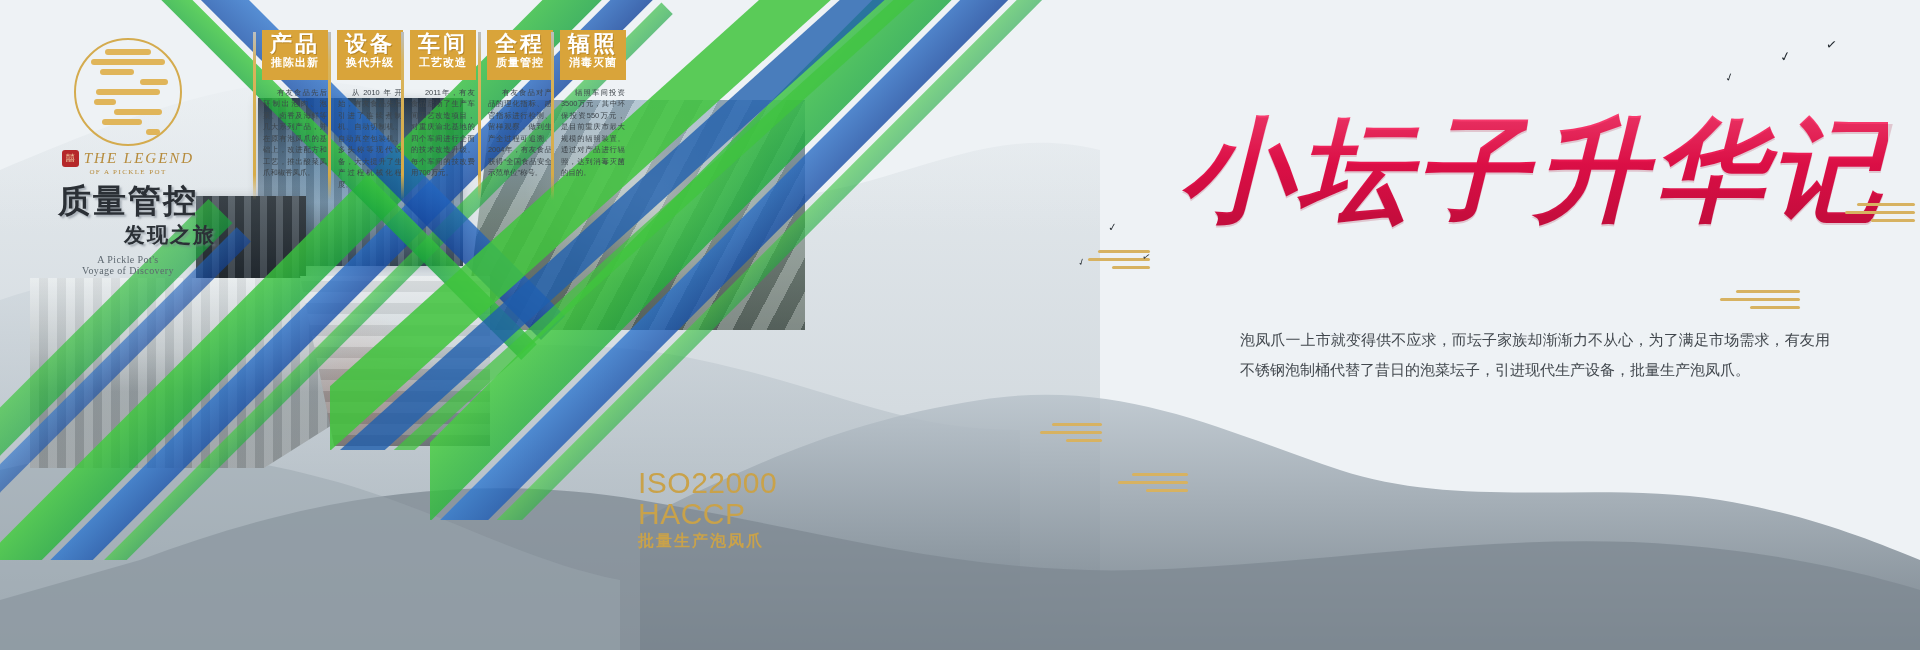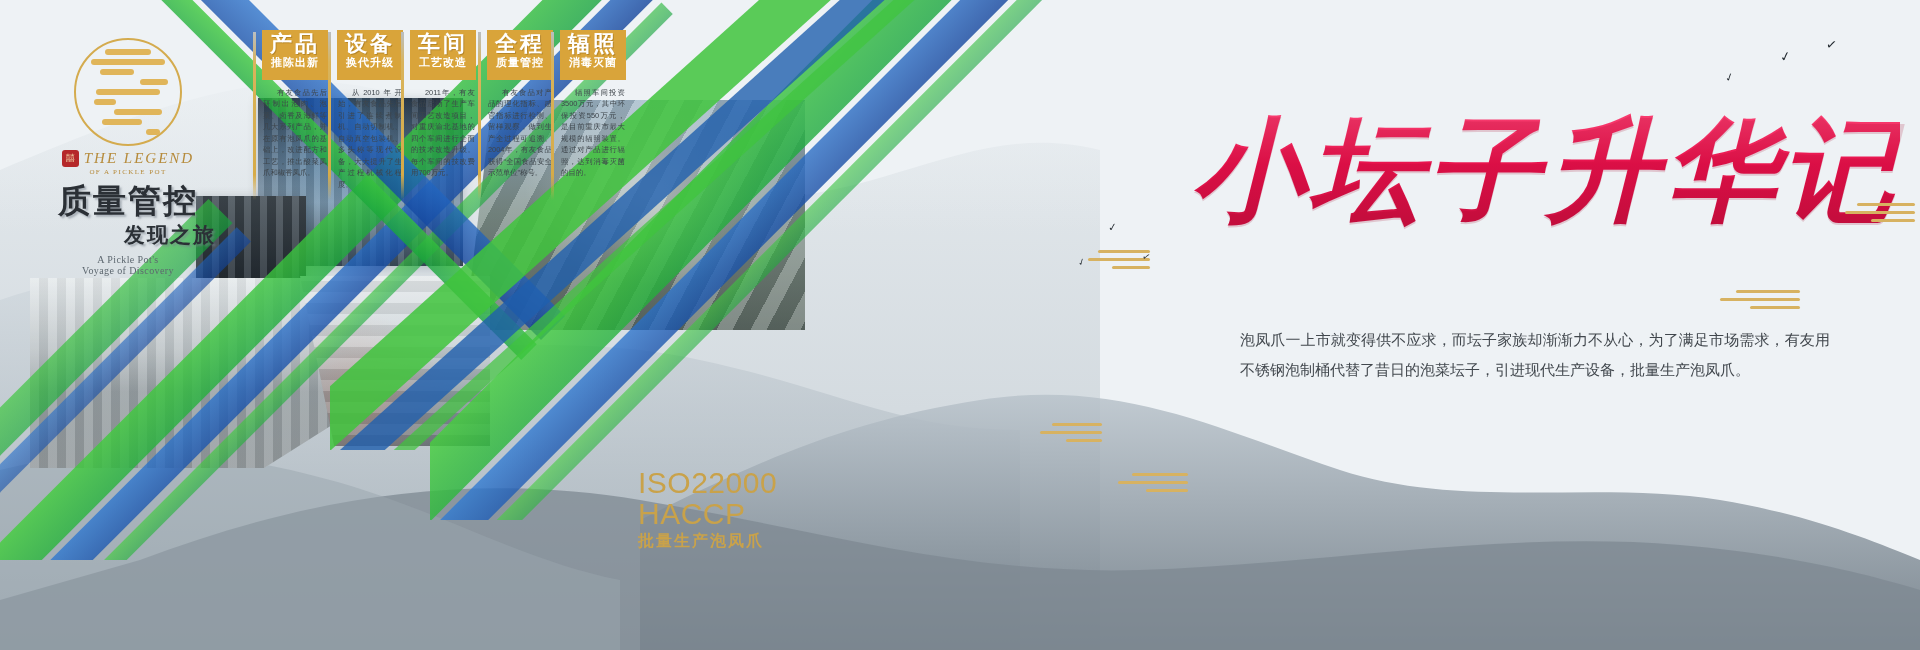--- a/index.html
+++ b/index.html
@@ -177,21 +177,20 @@
     font-size: 112px; font-weight: bold;
     letter-spacing: 6px;
     color: #e8174e;
     font-family: Liberation Mono, monospace;
     font-style: italic;
     background: linear-gradient(180deg,#ff4d7d 0%, #e8134d 45%, #c00f3d 100%);
     -webkit-background-clip: text; background-clip: text;
     -webkit-text-fill-color: transparent;
     text-shadow: 0 2px 0 rgba(160,0,40,.18);
     white-space: nowrap;
-    margin-left: 12px;
   }
   #para {
     position: absolute; left: 1240px; top: 325px; width: 590px;
     font-size: 15px; line-height: 2.0; color: #41474d; text-align: justify;
   }
 
   
   .cloud { position: absolute; }
   .cloud i { display:block; height:3px; background:#d7b261; border-radius:2px; margin:5px 0; }
 

